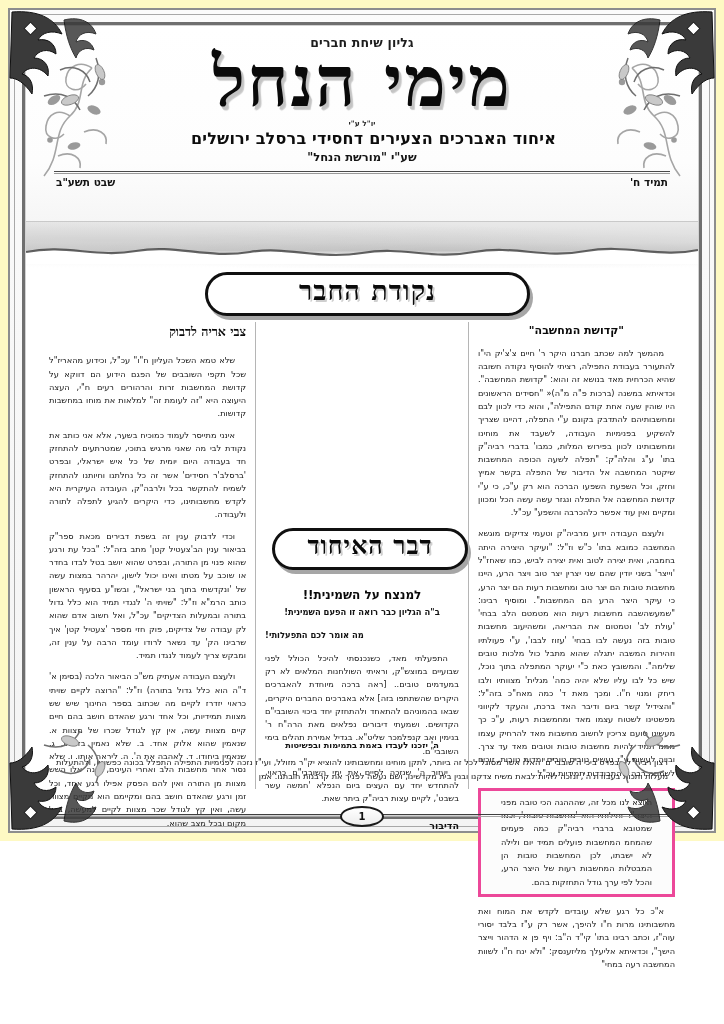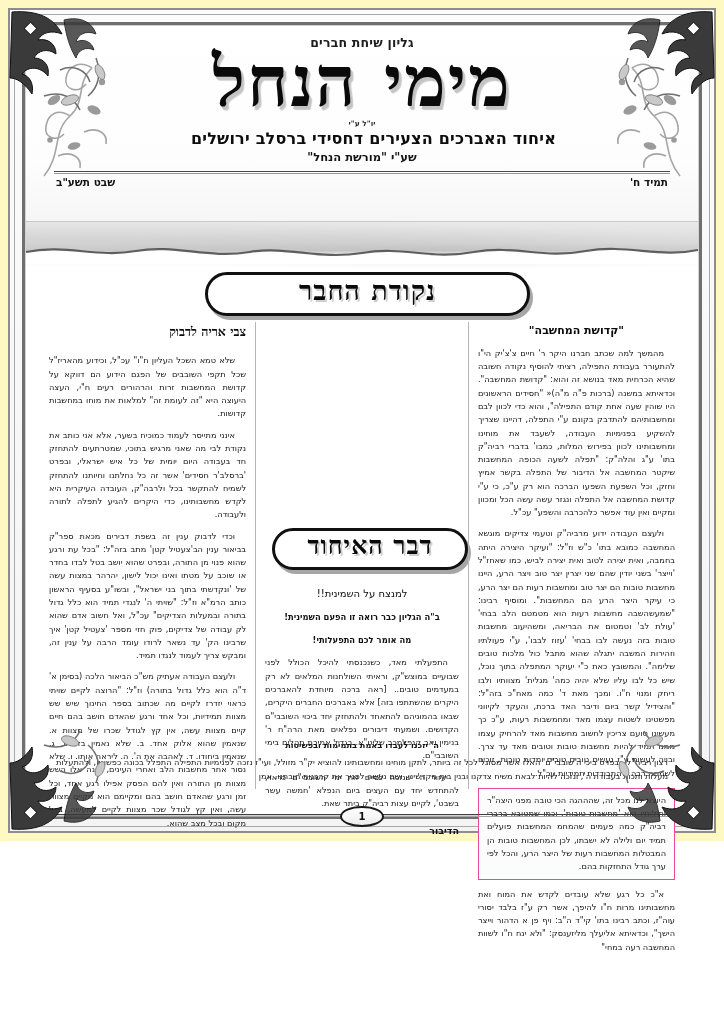--- a/index.html
+++ b/index.html
@@ -202,47 +202,47 @@
     font-family: "DejaVu Serif", serif;
     font-size: 12.5px;
     font-weight: 700;
     color: #0b0b0b;
     text-align: right;
     margin: 0 0 12px 0;
   }
 
   .mid-head {
     text-align: center;
-    font-size: 10px;
-    font-weight: 400;
-    margin: 6px 0 9px 0;
+    font-size: 12px;
+    font-weight: 700;
+    margin: 6px 0 1px 0;
     color: #0a0a0a;
   }
   .mid-lead {
     text-align: center;
     font-size: 8.4px;
     font-weight: 600;
     margin: 0 0 9px 0;
   }
   .mid-q {
-    text-align: center;
+    text-align: left;
     font-size: 8.4px;
     font-weight: 600;
     margin: 8px 0 9px 0;
   }
   .signoff {
     font-weight: 700;
     font-size: 9.5px;
     margin-top: 12px;
     text-align: right;
   }
 
   .boxed {
-    border: 1px solid #ec4899;
-    padding: 5px 8px;
+    border: 3px solid #ec4899;
+    padding: 5px 20px;
     margin: 6px 0 8px 0;
     background: #fcfcfc;
   }
 
   .spacer-unity { height: 258px; }
 
   
   .bottom-block {
     position: absolute;
     left: 56px; right: 56px; bottom: 58px;

